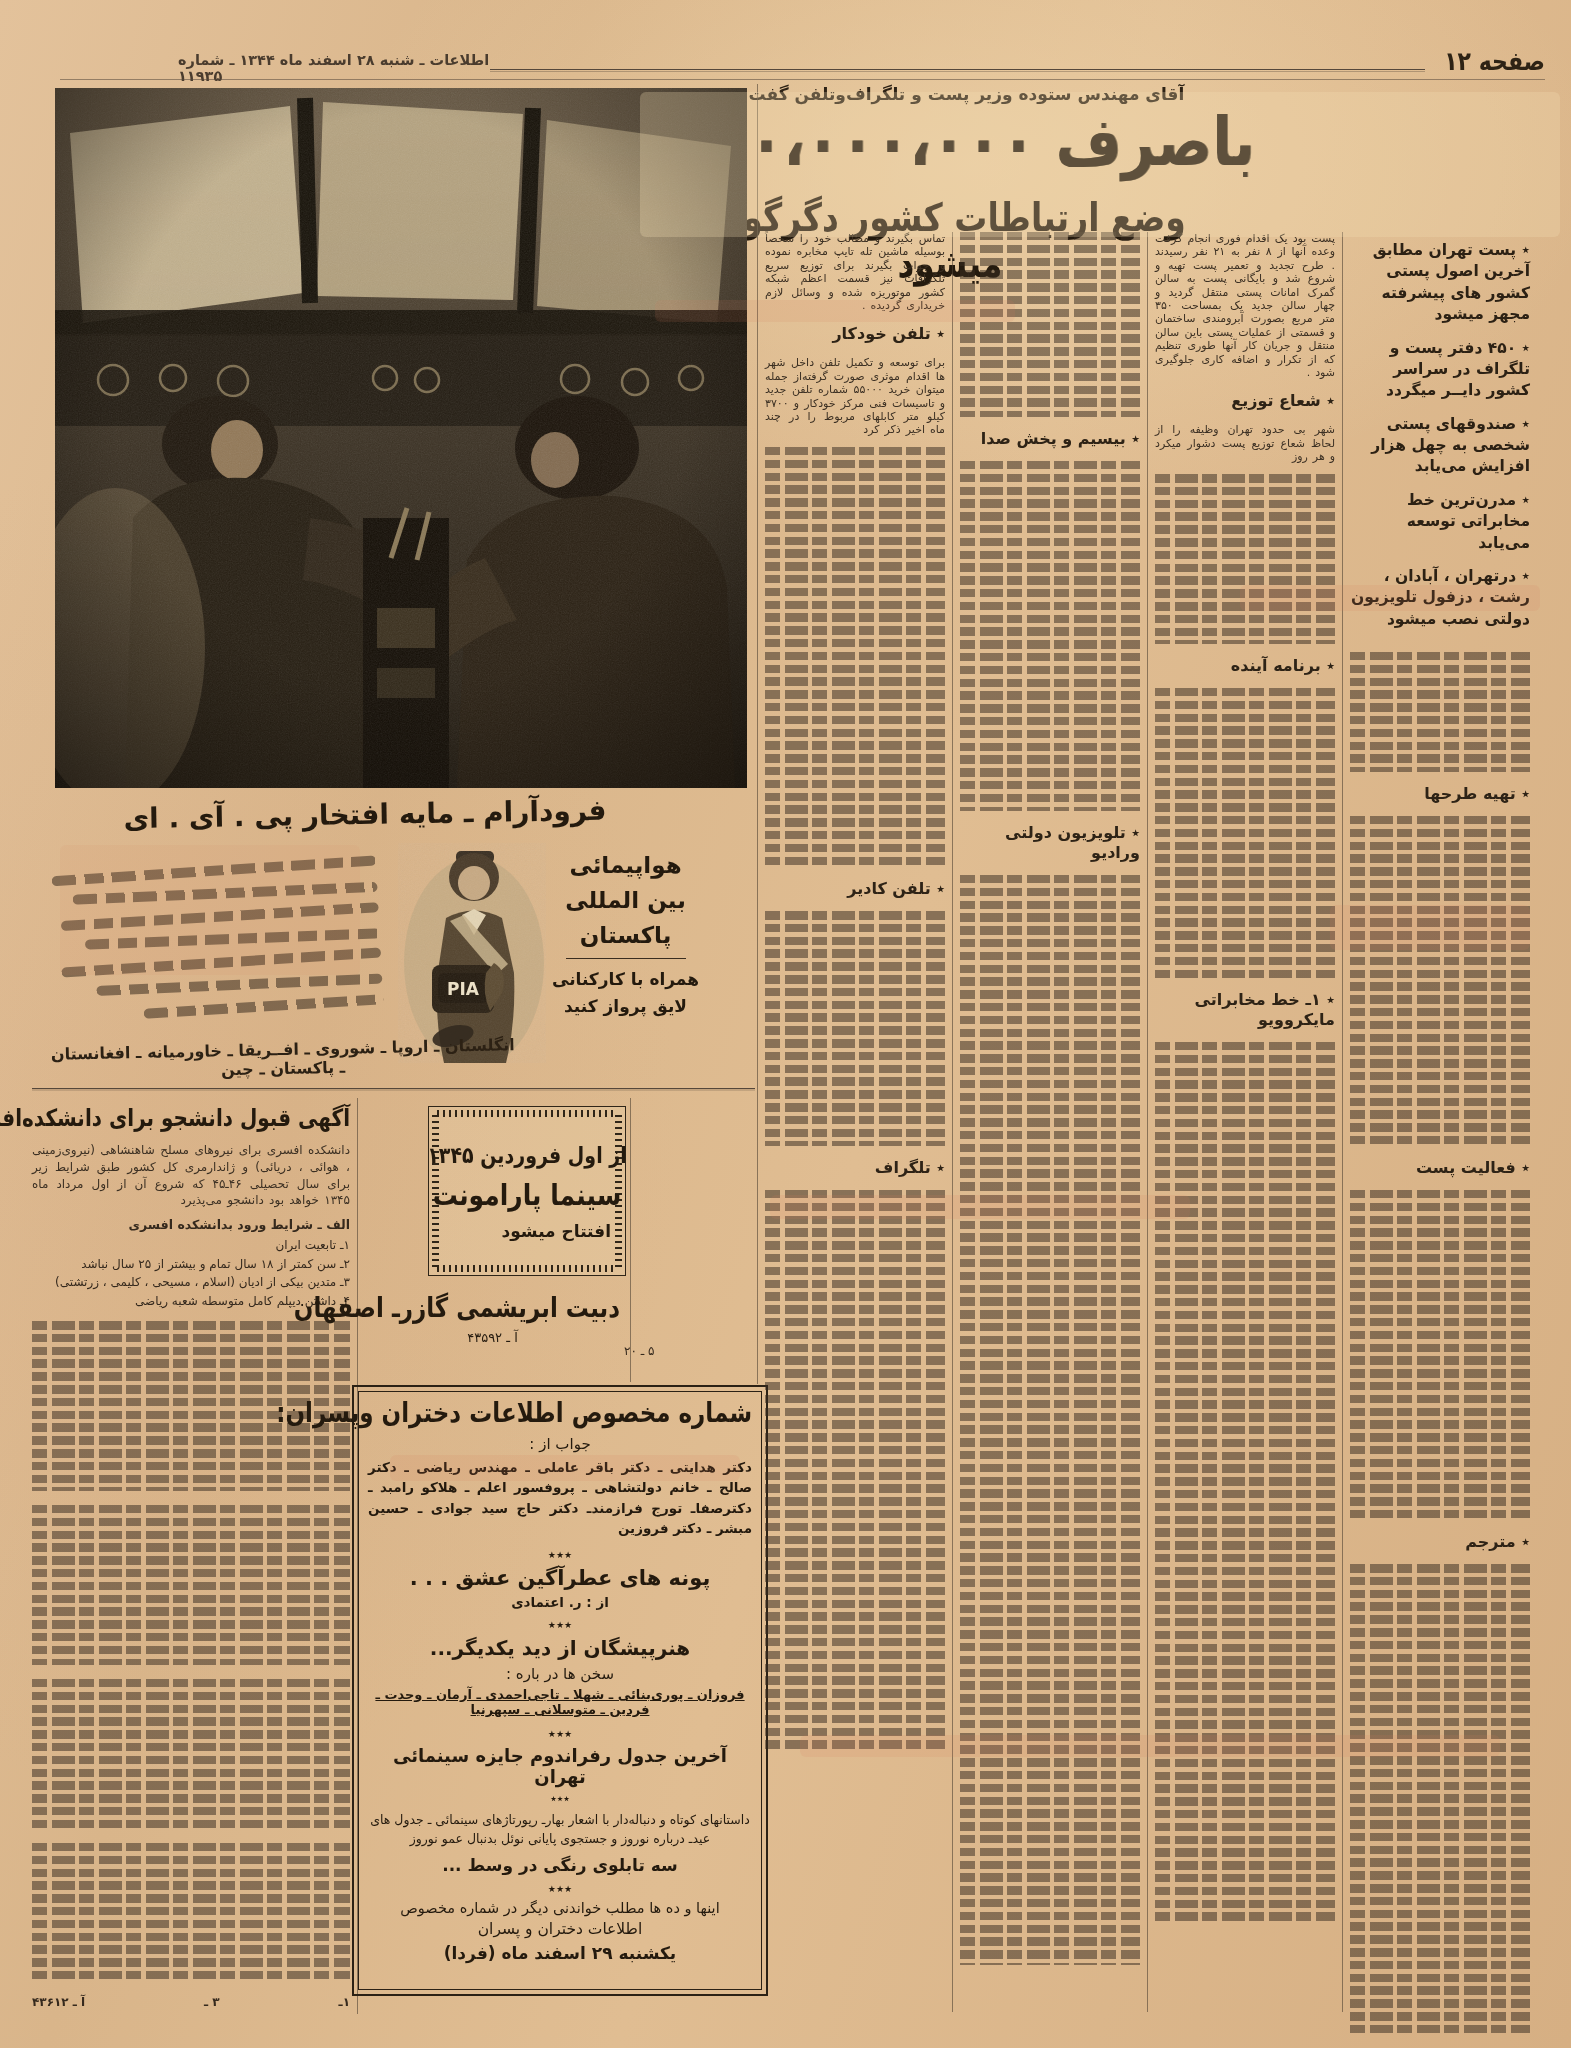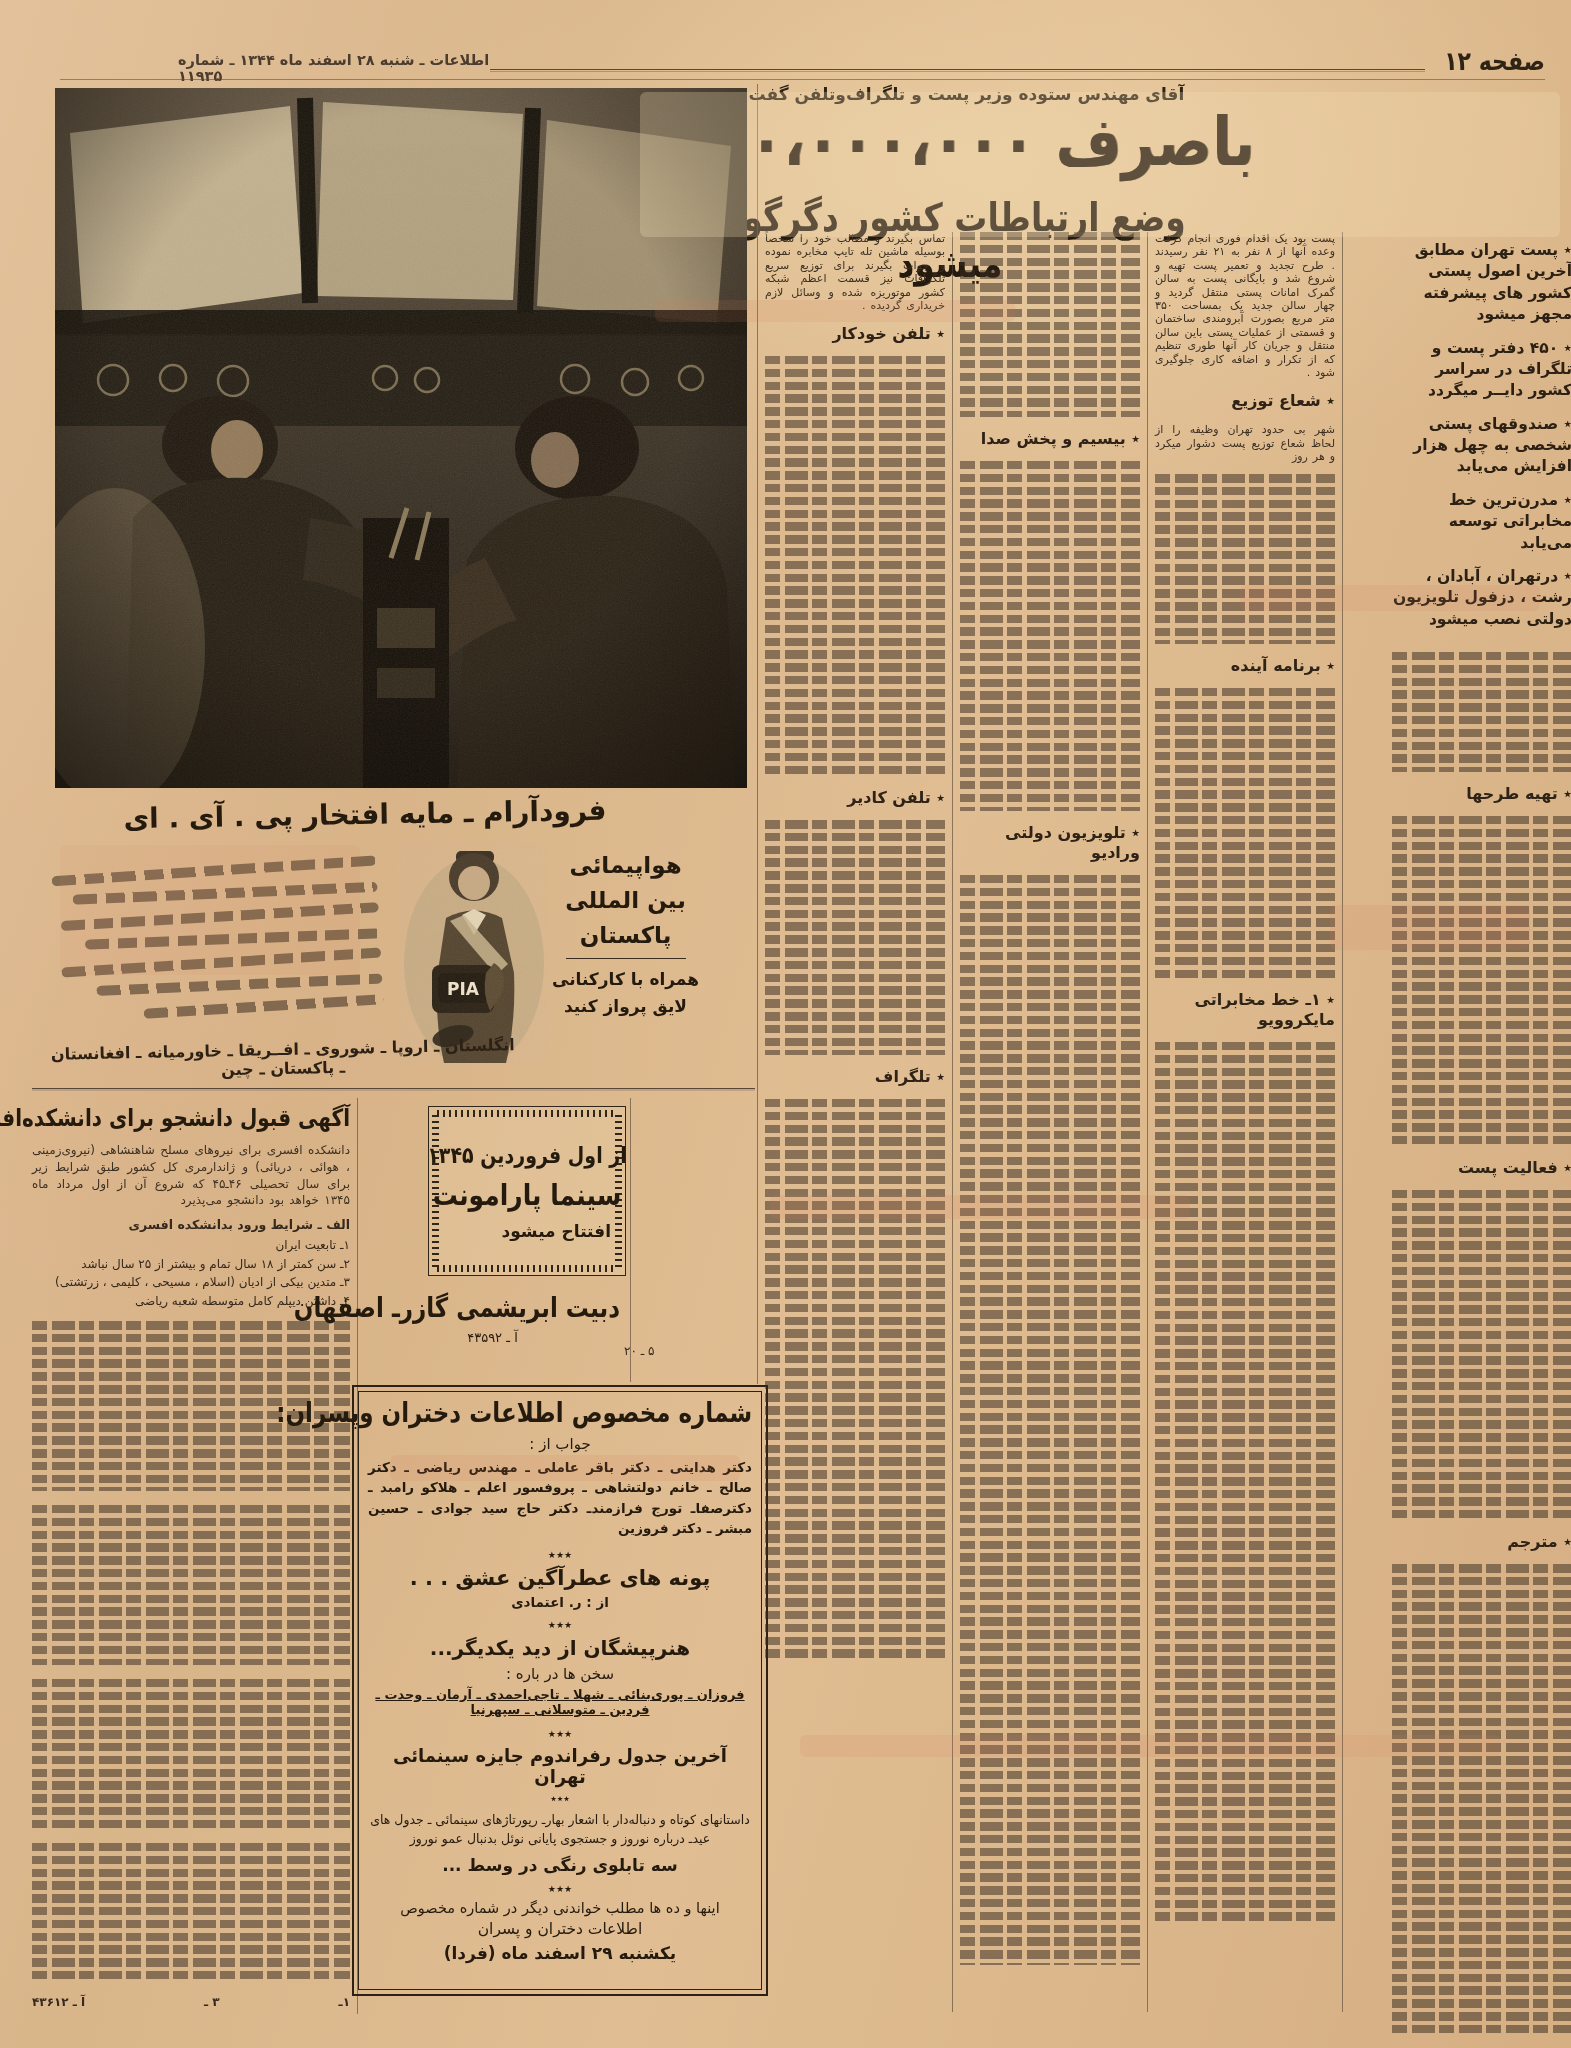--- a/index.html
+++ b/index.html
@@ -226,21 +226,21 @@
       <div style="font-size:14.5px;margin-top:2px;">اینها و ده ها مطلب خواندنی دیگر در شماره مخصوص</div>
       <div style="font-size:15.5px;margin-top:4px;">اطلاعات دختران و پسران</div>
       <div style="font-size:17px;font-weight:bold;margin-top:5px;">یکشنبه ۲۹ اسفند ماه (فردا)</div>
     </div>
   </div>
 
   <div class="rule-v" style="left:952px;top:232px;height:1780px;"></div>
   <div class="rule-v" style="left:1147px;top:232px;height:1780px;"></div>
   <div class="rule-v" style="left:1342px;top:232px;height:1780px;"></div>
 
-  <div class="col" style="left:1350px;margin-left:42px;">
+  <div class="col" style="left:1350px;">
     <div style="margin-top:8px;">
       <p class="bullet">٭ پست تهران مطابق آخرین اصول پستی کشور های پیشرفته مجهز میشود</p>
       <p class="bullet">٭ ۴۵۰ دفتر پست و تلگراف در سراسر کشور دایــر میگردد</p>
       <p class="bullet">٭ صندوقهای پستی شخصی به چهل هزار افزایش می‌یابد</p>
       <p class="bullet">٭ مدرن‌ترین خط مخابراتی توسعه می‌یابد</p>
       <p class="bullet">٭ درتهران ، آبادان ، رشت ، دزفول تلویزیون دولتی نصب میشود</p>
     </div>
     <div class="tx" style="height:120px;"></div>
     <div class="sec-head">٭ تهیه طرحها</div>
     <div class="tx" style="height:330px;"></div>
@@ -265,20 +265,21 @@
     <div class="tx" style="height:185px;"></div>
     <div class="sec-head">٭ بیسیم و پخش صدا</div>
     <div class="tx" style="height:350px;"></div>
     <div class="sec-head">٭ تلویزیون دولتی ورادیو</div>
     <div class="tx" style="height:1090px;"></div>
   </div>
 
   <div class="col" style="left:765px;">
     <p class="excerpt">تماس بگیرند و مطالب خود را شخصاً بوسیله ماشین تله تایپ مخابره نموده و جواب بگیرند برای توزیع سریع تلگرافات نیز قسمت اعظم شبکه کشور موتوریزه شده و وسائل لازم خریداری گردیده .</p>
     <div class="sec-head">٭ تلفن خودکار</div>
+    <p class="excerpt">برای توسعه و تکمیل تلفن داخل شهر ها اقدام موثری صورت گرفته‌از جمله میتوان خرید ۵۵۰۰۰ شماره تلفن جدید و تاسیسات فنی مرکز خودکار و ۳۷۰۰ کیلو متر کابلهای مربوط را در چند ماه اخیر ذکر کرد</p>
     <div class="tx" style="height:420px;"></div>
     <div class="sec-head">٭ تلفن کادیر</div>
     <div class="tx" style="height:235px;"></div>
     <div class="sec-head">٭ تلگراف</div>
     <div class="tx" style="height:560px;"></div>
   </div>
 
   <div class="stain" style="left:640px;top:92px;width:920px;height:145px;background:rgba(244,222,178,.28);"></div>
   <div class="stain" style="left:655px;top:300px;width:360px;height:22px;"></div>
   <div class="stain" style="left:1240px;top:585px;width:300px;height:26px;"></div>

